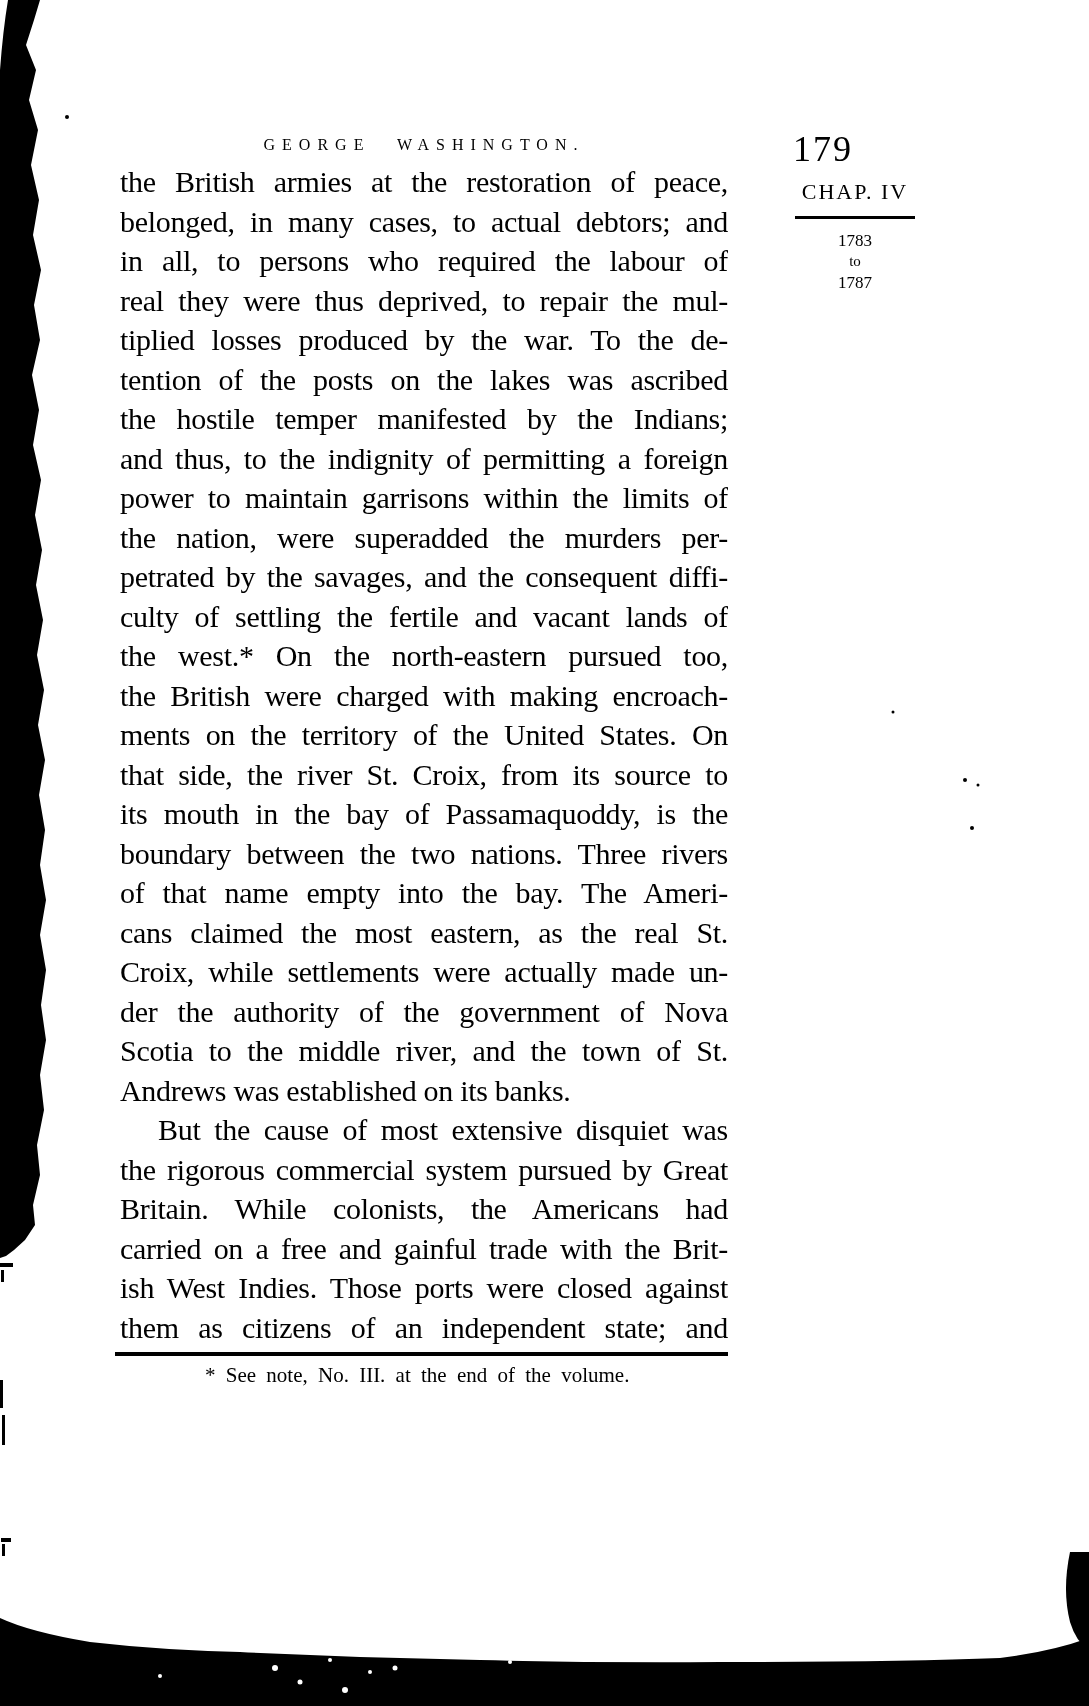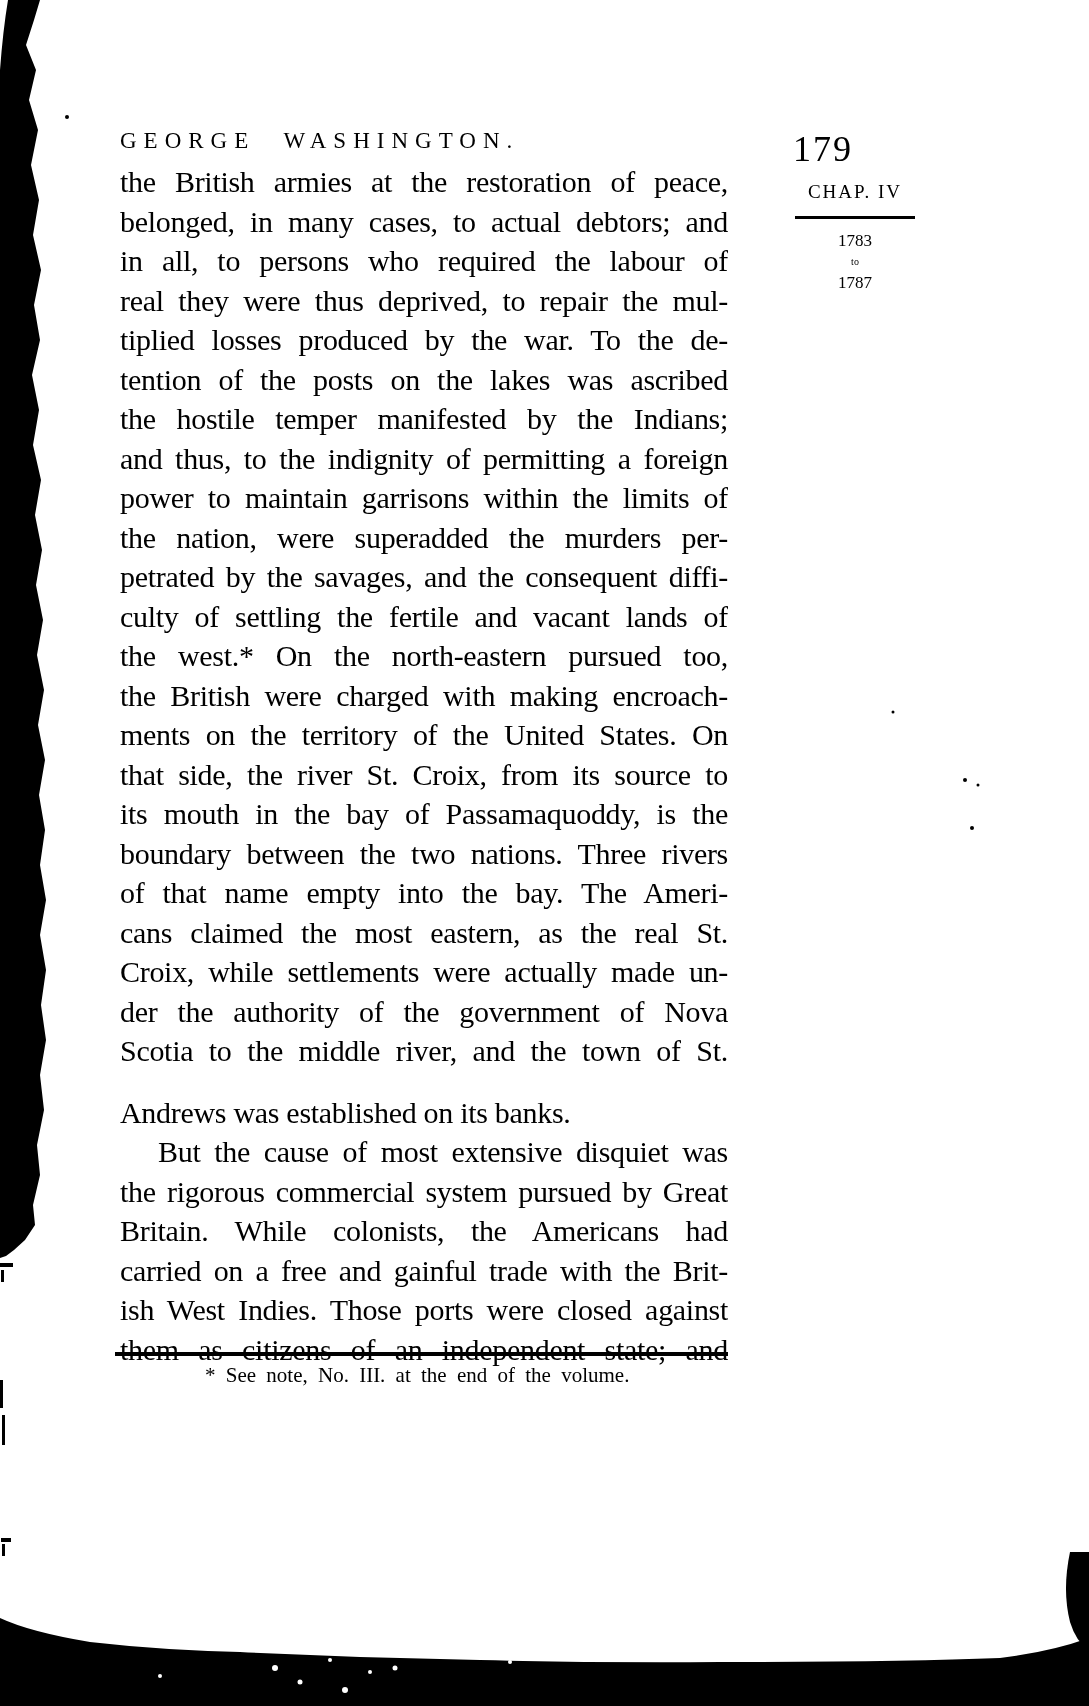--- a/index.html
+++ b/index.html
@@ -9,22 +9,23 @@
     height: 1706px;
     background: #ffffff;
     overflow: hidden;
     font-family: "Liberation Serif", serif;
     color: #000000;
   }
 
   
   .running-title {
     position: absolute;
-    left: 120px; top: 128px; width: 608px;
-    font-size: 23px;
+    left: 120px; top: 136px; width: 608px;
+    text-align: center;
+    font-size: 16px;
     letter-spacing: 7px;
     word-spacing: 16px;
     white-space: nowrap;
   }
   .page-number {
     position: absolute;
     left: 793px; top: 128px;
     font-size: 36px;
     letter-spacing: 2px;
   }
@@ -38,41 +39,41 @@
   }
   .para { margin: 0; }
   .line {
     height: 39.5px;
     line-height: 39.5px;
     overflow: hidden;
     text-align: justify;
     text-align-last: justify;
     text-justify: inter-word;
   }
-  .line.flush-last { text-align-last: left; margin-top: 22px; }
+  .line.flush-last { text-align-last: left; }
   .line.indent { text-indent: 38px; }
 
   
   .margin-notes {
     position: absolute;
     left: 770px; top: 180px; width: 170px;
     text-align: center;
   }
   .chapter-label {
-    font-size: 19px;
+    font-size: 22px;
     letter-spacing: 2px;
     line-height: 24px;
   }
   .margin-rule {
     width: 120px; height: 3px;
     background: #000;
     margin: 12px auto 8px auto;
   }
   .date-start, .date-end { font-size: 17px; line-height: 27px; }
-  .date-connector { font-size: 10px; line-height: 15px; }
+  .date-connector { font-size: 15px; line-height: 15px; }
 
   
   .footnote-rule {
     position: absolute;
     left: 115px; top: 1352px;
     width: 613px; height: 4px;
     background: #000;
   }
   .footnote {
     position: absolute;

